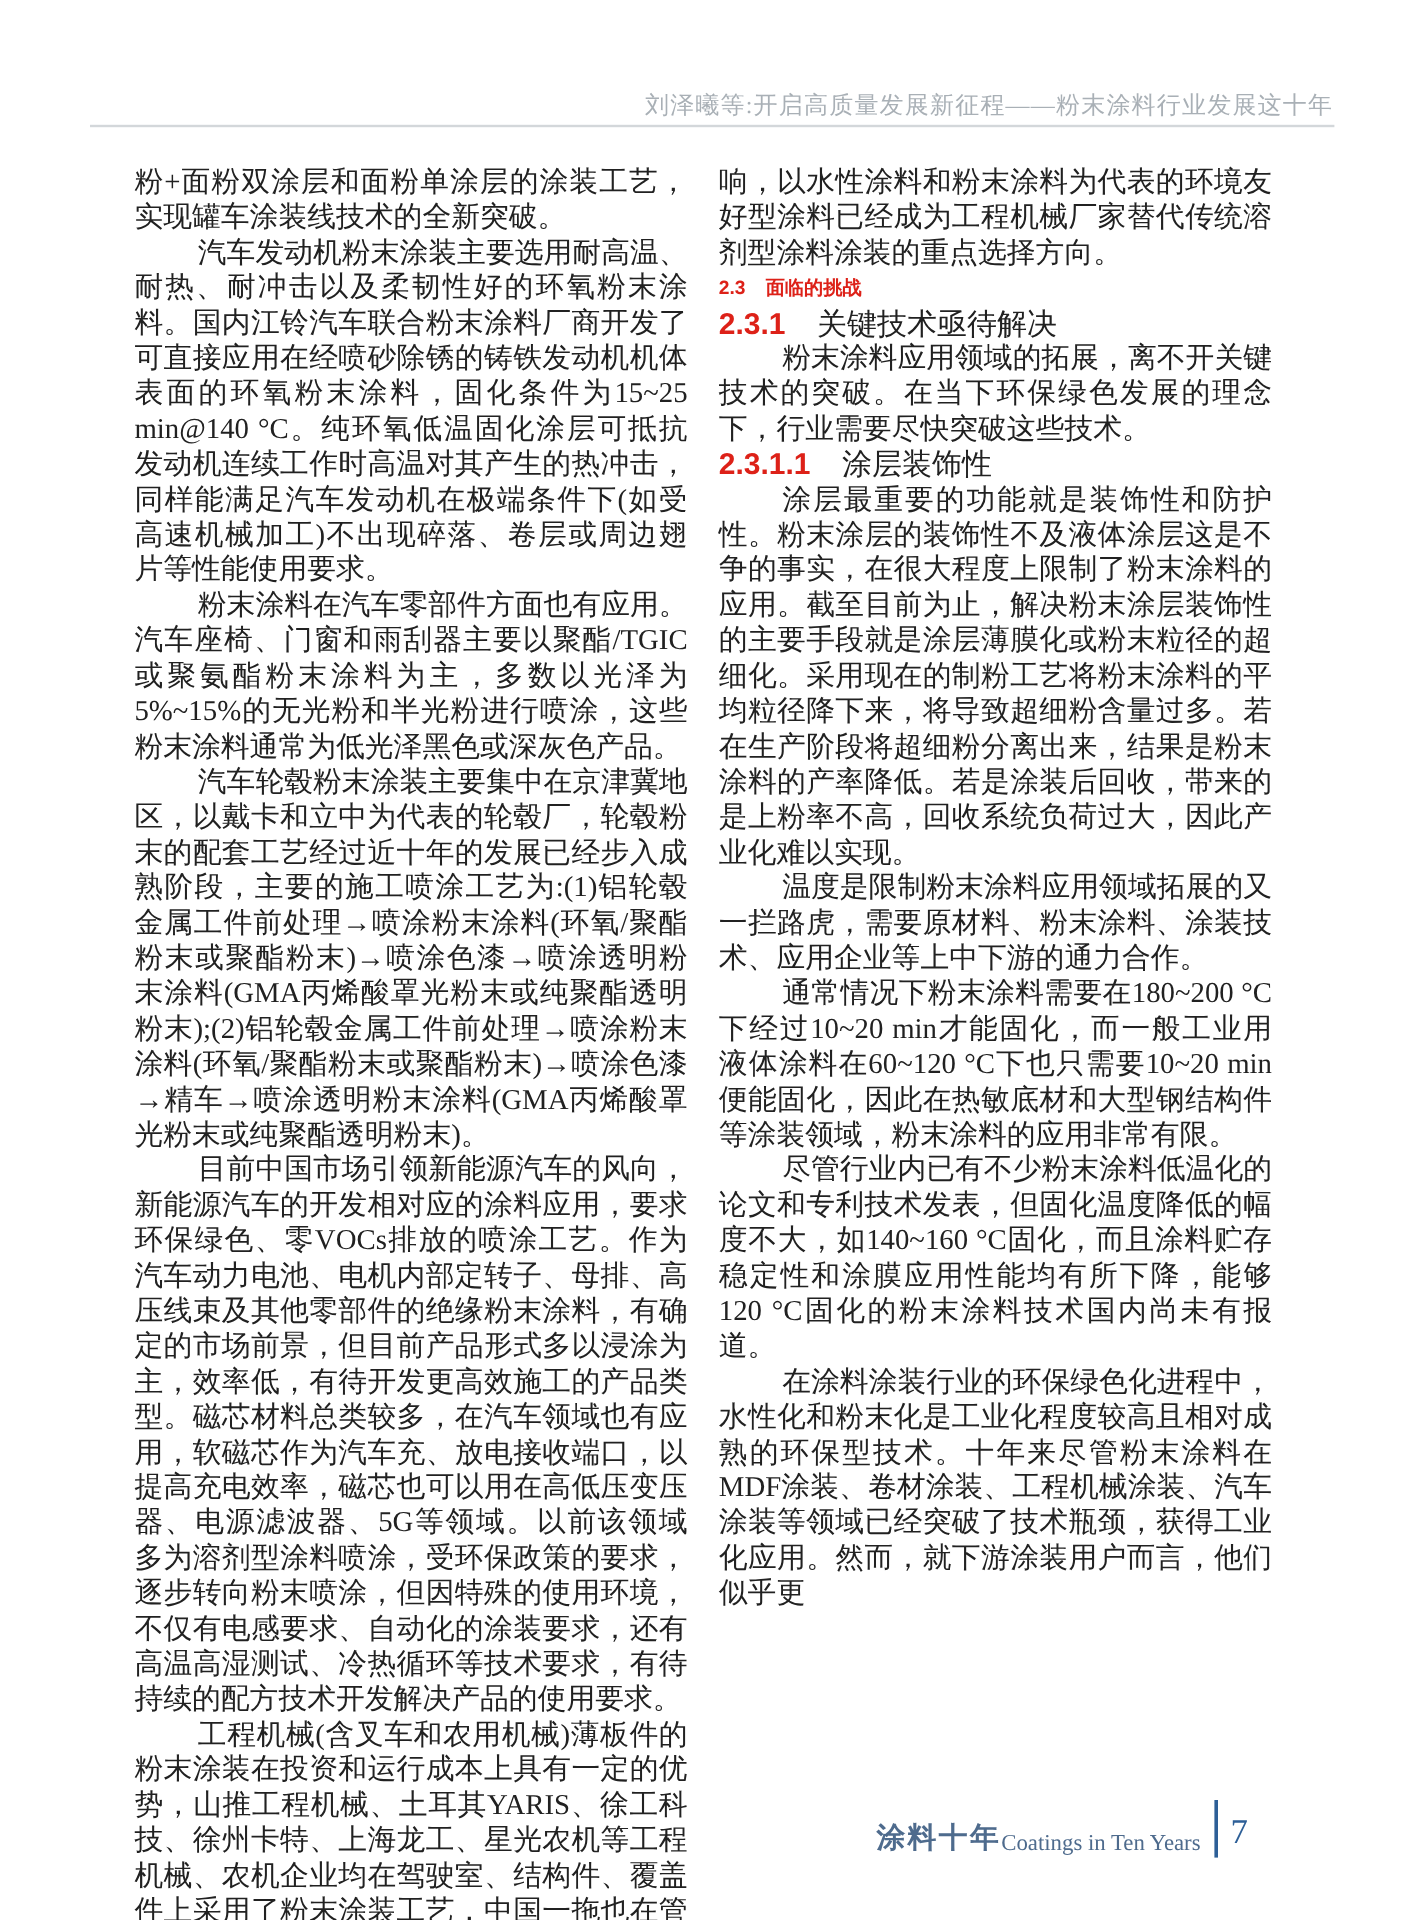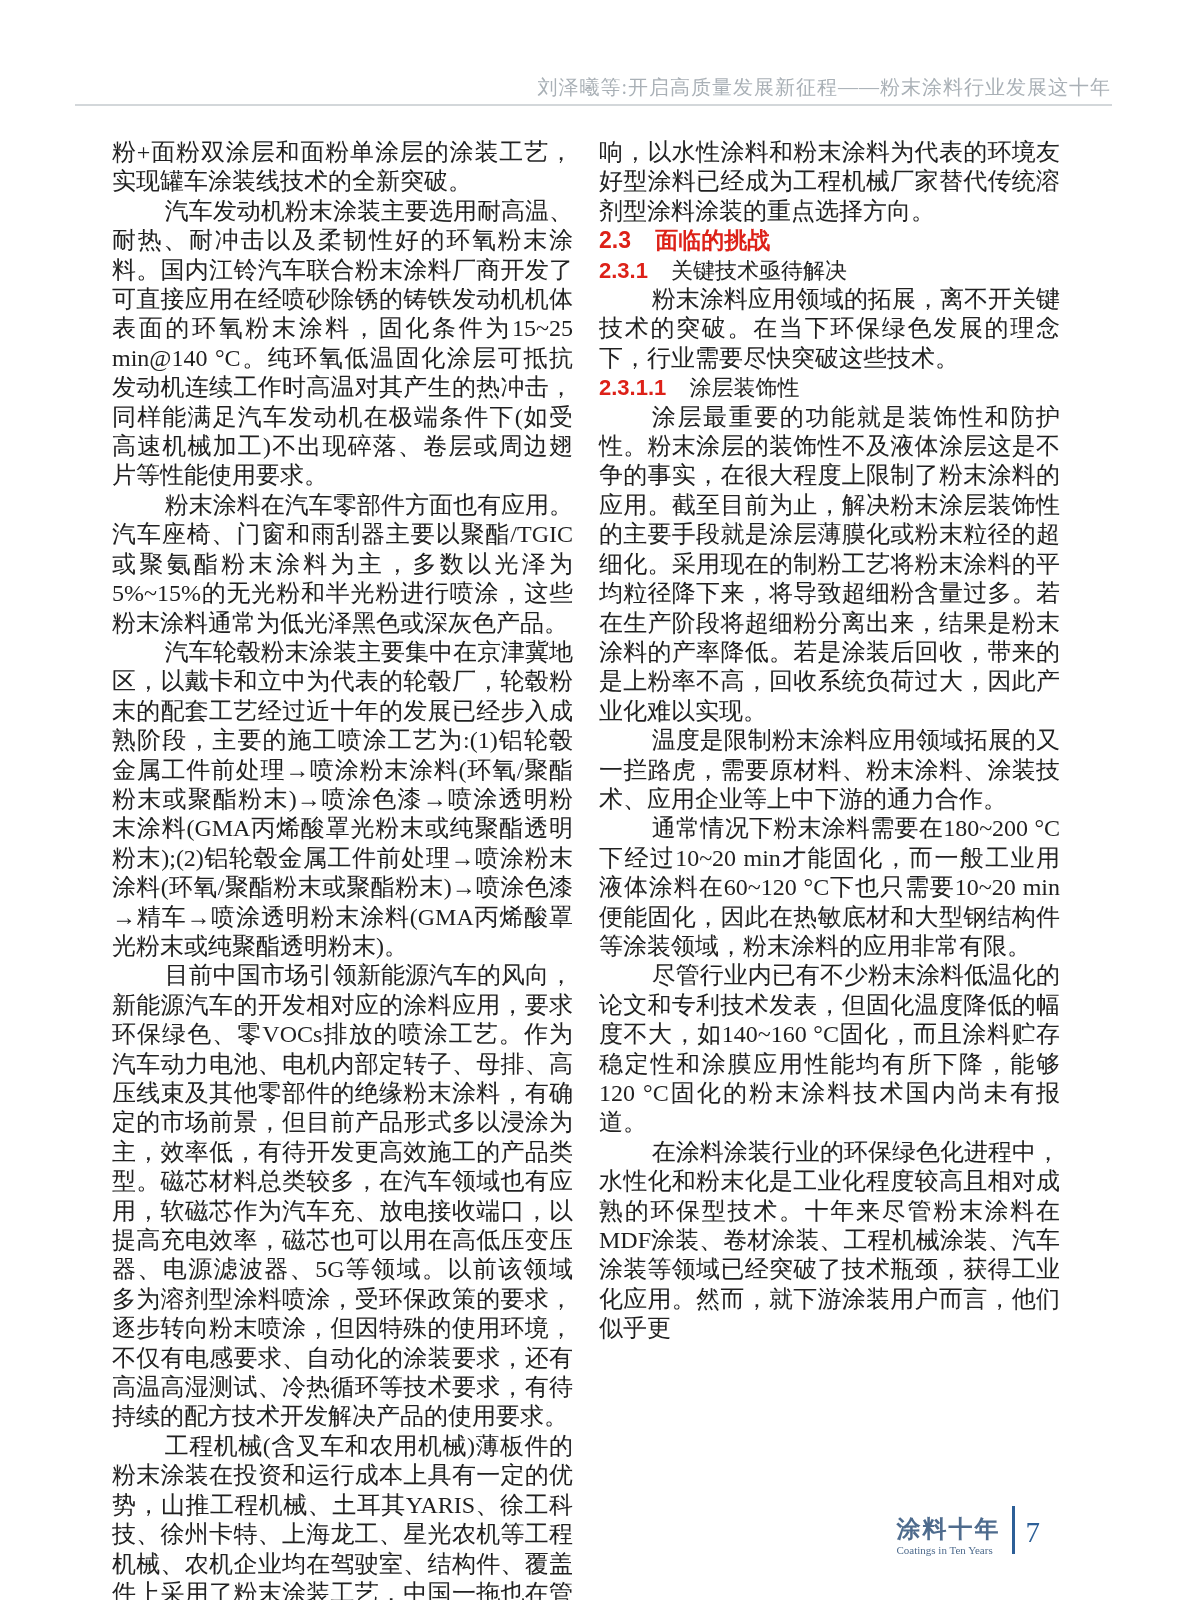--- a/index.html
+++ b/index.html
@@ -36,49 +36,49 @@
   }
   .column{width:461px;}
   .column p{
     margin:0;font-size:24px;line-height:29.4px;
     text-align:justify;color:var(--ink);
     text-indent:2.2em;
     font-family:"Liberation Serif","DejaVu Serif",serif;
   }
   .column p.cont{text-indent:0;}
   .heading{
-    font-size:22px;line-height:29.4px;color:var(--ink);
+    font-size:25px;line-height:29.4px;color:var(--ink);
     white-space:nowrap;
   }
   .h-num{
     font-family:"Liberation Sans","DejaVu Sans",sans-serif;
     font-weight:700;color:var(--red);
     margin-right:1.05em;
   }
-  .heading.lvl2{font-size:23px;}
+  .heading.lvl2{font-size:16px;}
   .heading.lvl2 .h-title{
     font-family:"Liberation Sans","DejaVu Sans",sans-serif;
     font-weight:700;color:var(--red);
   }
   .heading.lvl3 .h-title{color:var(--ink);font-weight:400;}
 
   
   .page-footer{
     position:absolute;top:1500px;right:147px;
     display:flex;align-items:center;gap:11px;
   }
-  .brand{display:flex;flex-direction:column;margin-top:16px;}
+  .brand{display:flex;flex-direction:row;align-items:flex-end;margin-top:16px;}
   .brand-cn{
     font-family:"Liberation Sans","DejaVu Sans",sans-serif;
     font-weight:700;font-size:24px;letter-spacing:2px;color:var(--blue);
     line-height:26px;
   }
   .brand-en{
     font-family:"Liberation Serif","DejaVu Serif",serif;
-    font-size:11px;color:var(--blue);line-height:17px;white-space:nowrap;
+    font-size:19px;color:var(--blue);line-height:17px;white-space:nowrap;
   }
   .footer-bar{width:3px;height:48px;background:var(--blue_dark);}
   .page-num{
     font-family:"Liberation Serif","DejaVu Serif",serif;
     font-size:29px;color:var(--blue_dark);padding-top:6px;
   }
 </style>
 </head>
 <body>
 

